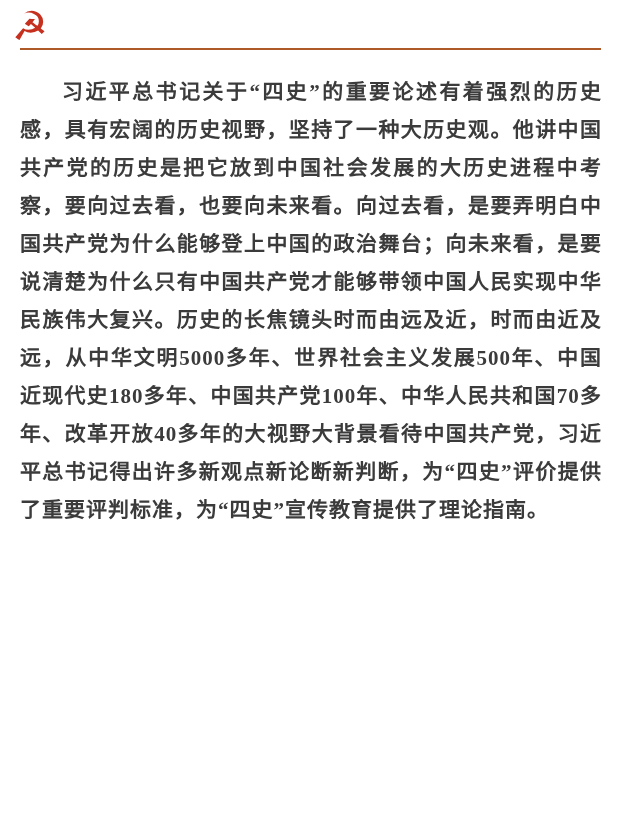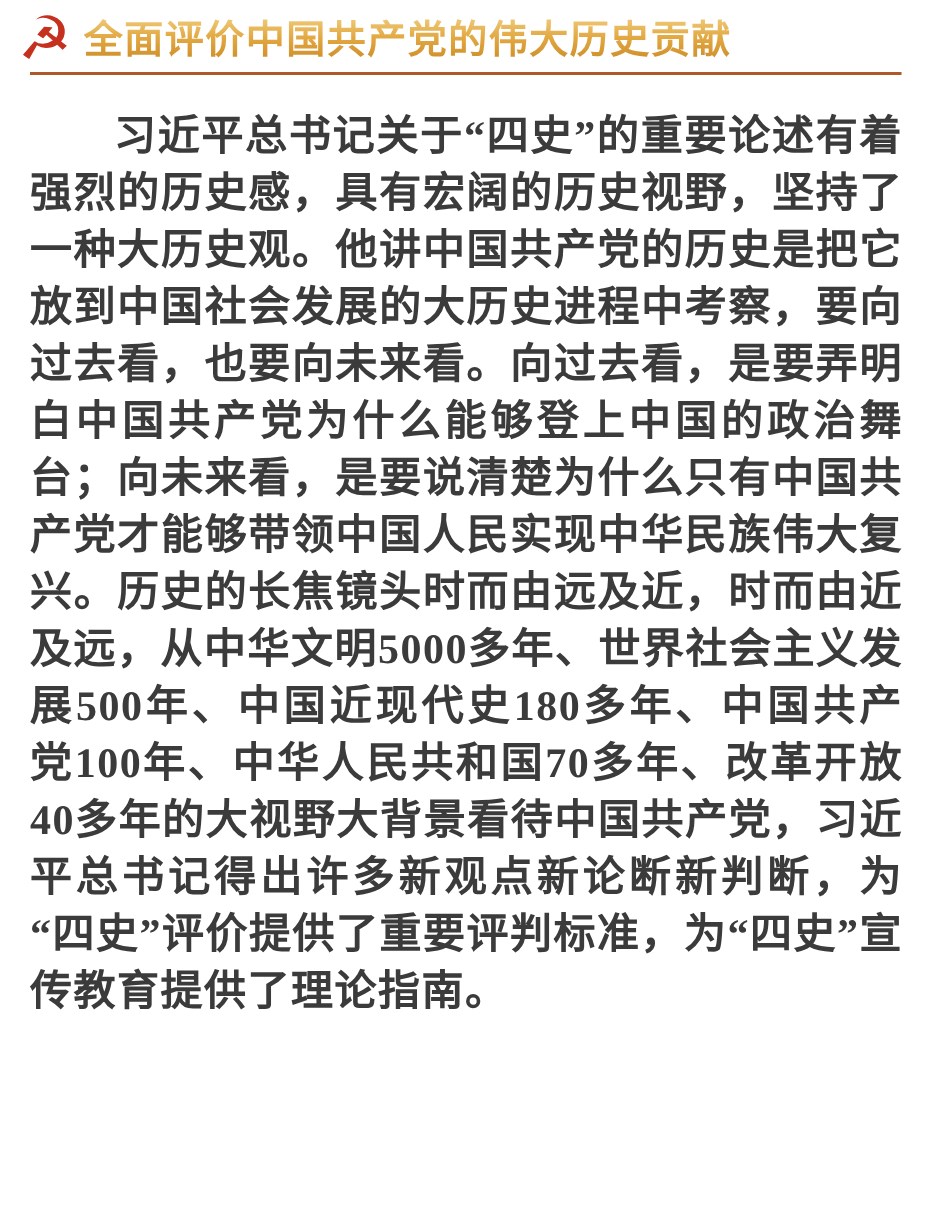--- a/index.html
+++ b/index.html
@@ -59,39 +59,38 @@
     background: #ad5a28;
     margin: 0 21px 0 20px;
   }
 
   
   .article {
     margin: 23px 20px 0 20px;
   }
 
   .para {
-    font-size: 28px;
+    font-size: 21px;
     line-height: 38px;
     font-weight: bold;
     color: #3b3b3b;
     letter-spacing: 1px;
     text-align: justify;
     text-justify: inter-ideograph;
     text-indent: 2em;
     margin-bottom: 19px;
   }
 </style>
 </head>
 <body>
 
 <div class="page">
 
   <header class="header">
     <span class="emblem">☭</span>
-    <h1 class="title">全面评价中国共产党的伟大历史贡献</h1>
   </header>
 
   <div class="rule"></div>
 
   <main class="article">
     <p class="para">习近平总书记关于“四史”的重要论述有着强烈的历史感，具有宏阔的历史视野，坚持了一种大历史观。他讲中国共产党的历史是把它放到中国社会发展的大历史进程中考察，要向过去看，也要向未来看。向过去看，是要弄明白中国共产党为什么能够登上中国的政治舞台；向未来看，是要说清楚为什么只有中国共产党才能够带领中国人民实现中华民族伟大复兴。历史的长焦镜头时而由远及近，时而由近及远，从中华文明5000多年、世界社会主义发展500年、中国近现代史180多年、中国共产党100年、中华人民共和国70多年、改革开放40多年的大视野大背景看待中国共产党，习近平总书记得出许多新观点新论断新判断，为“四史”评价提供了重要评判标准，为“四史”宣传教育提供了理论指南。</p>
   </main>
 
 </div>
 

